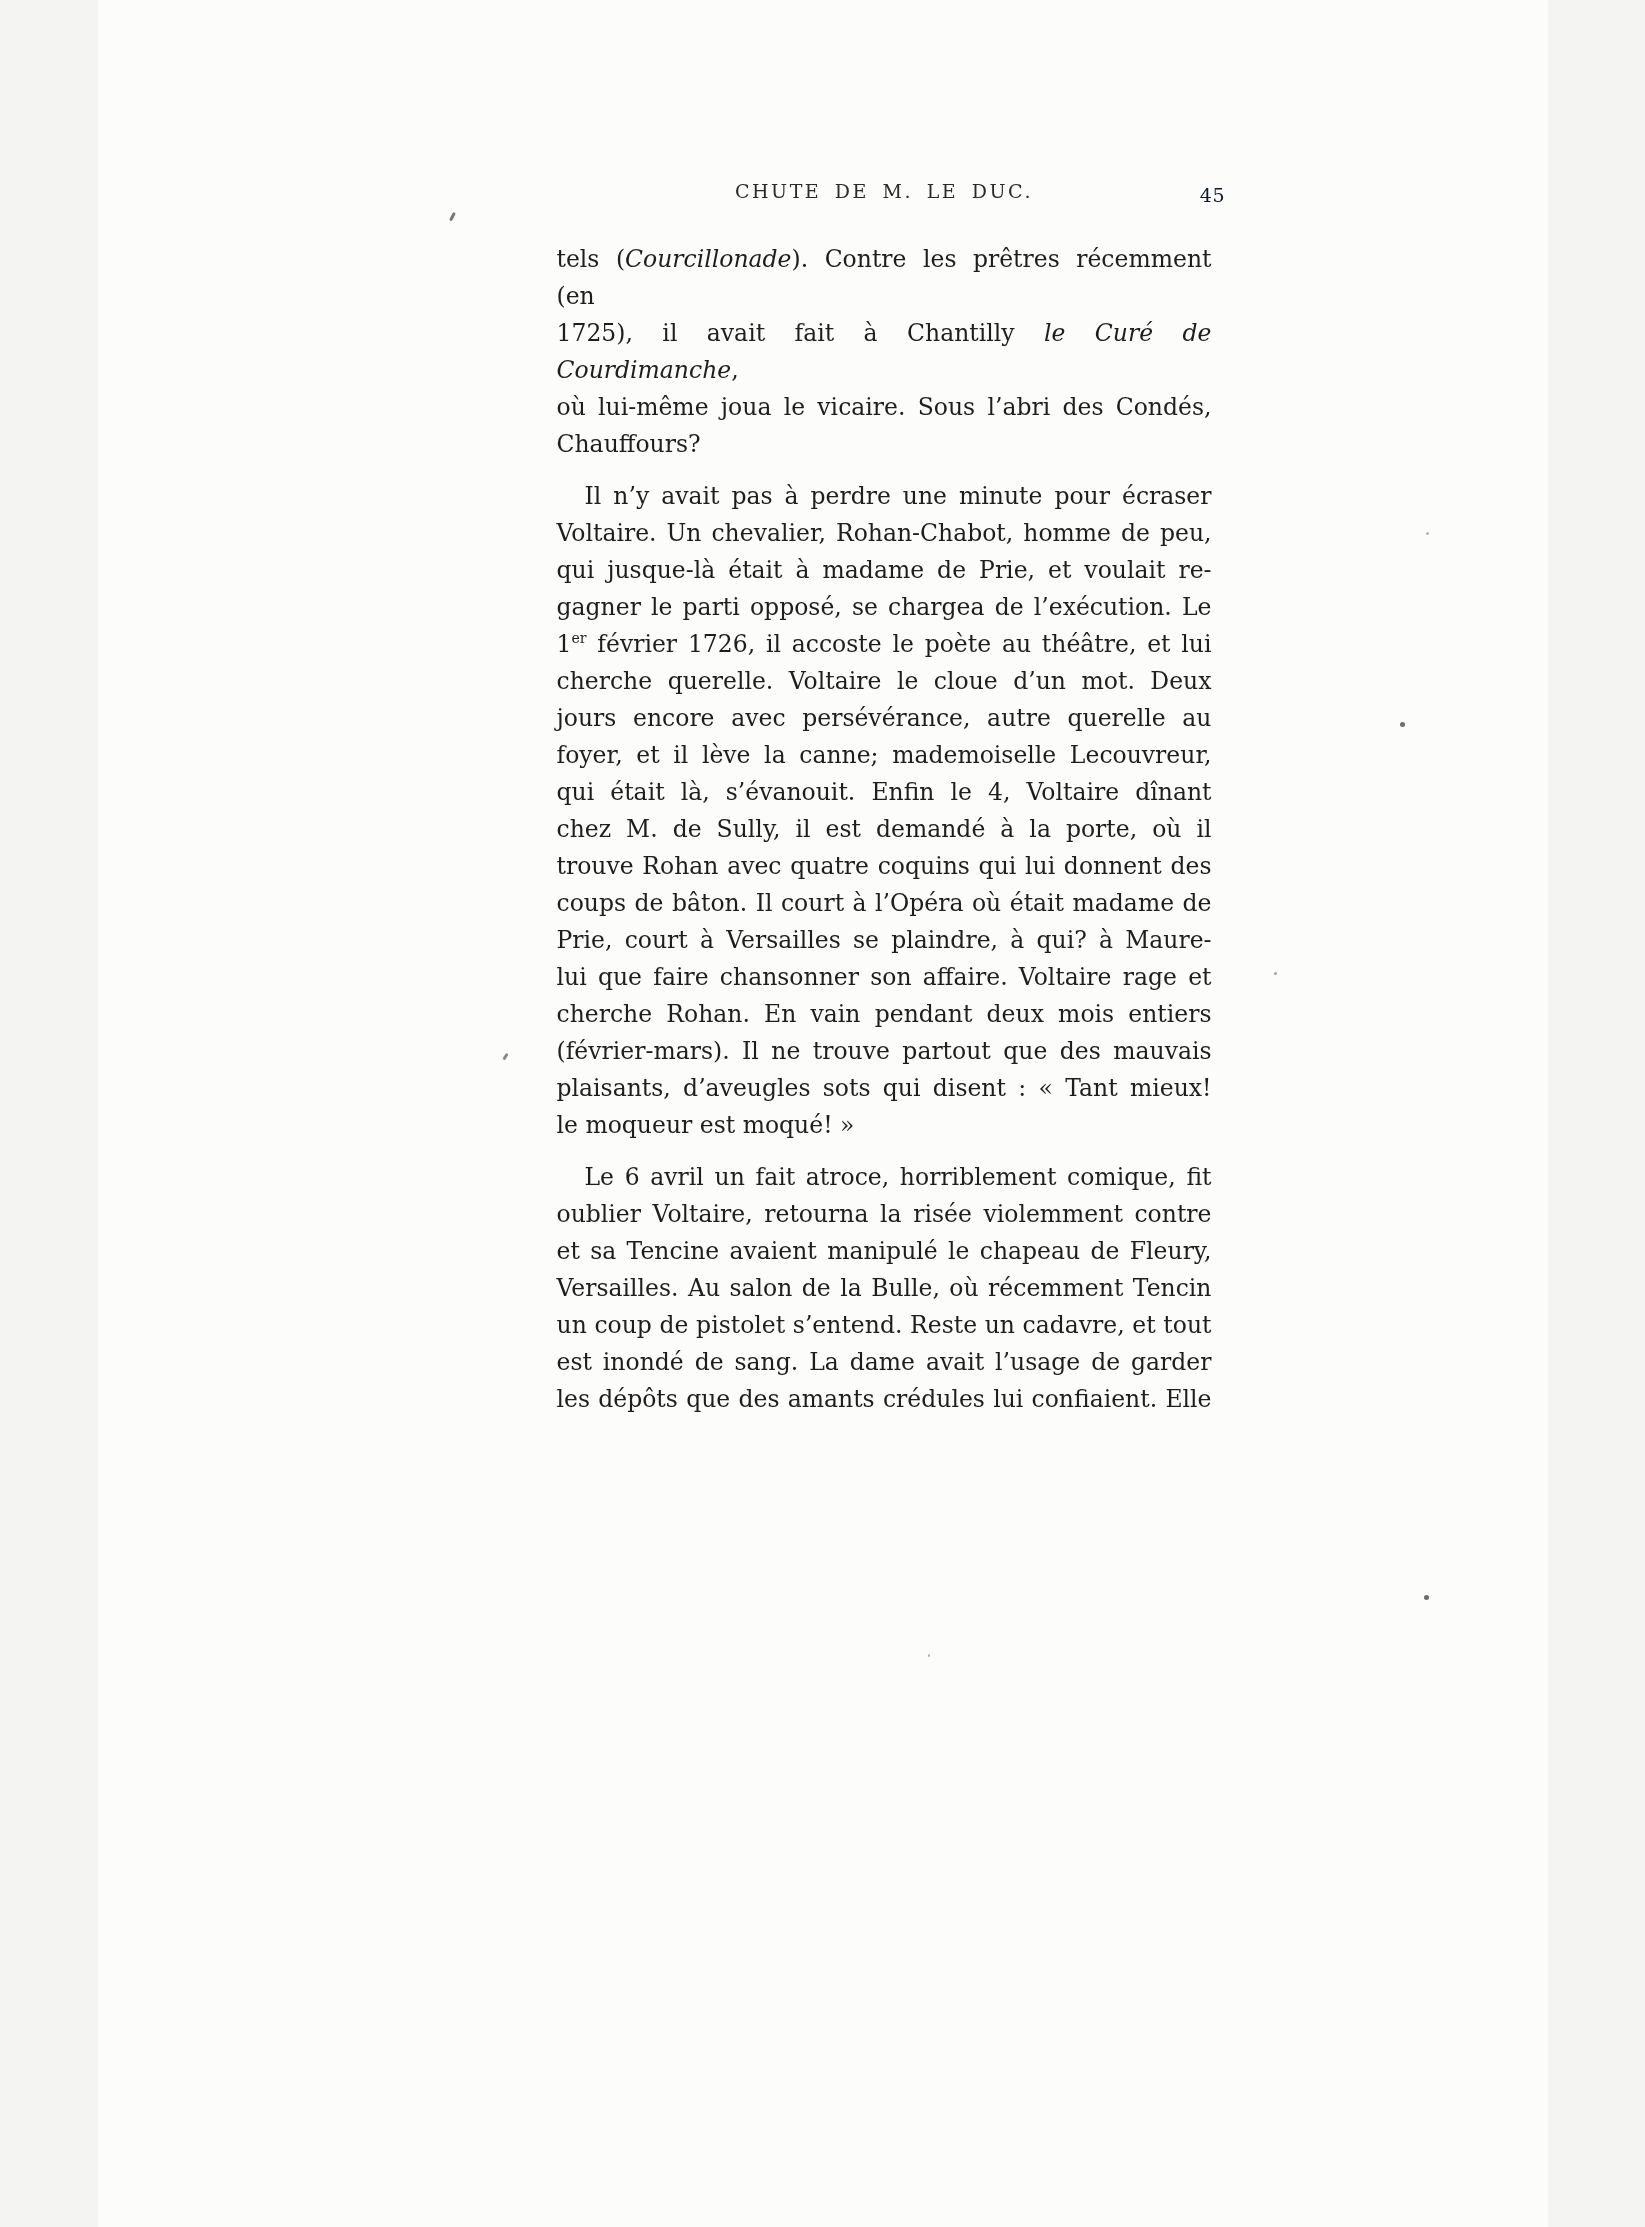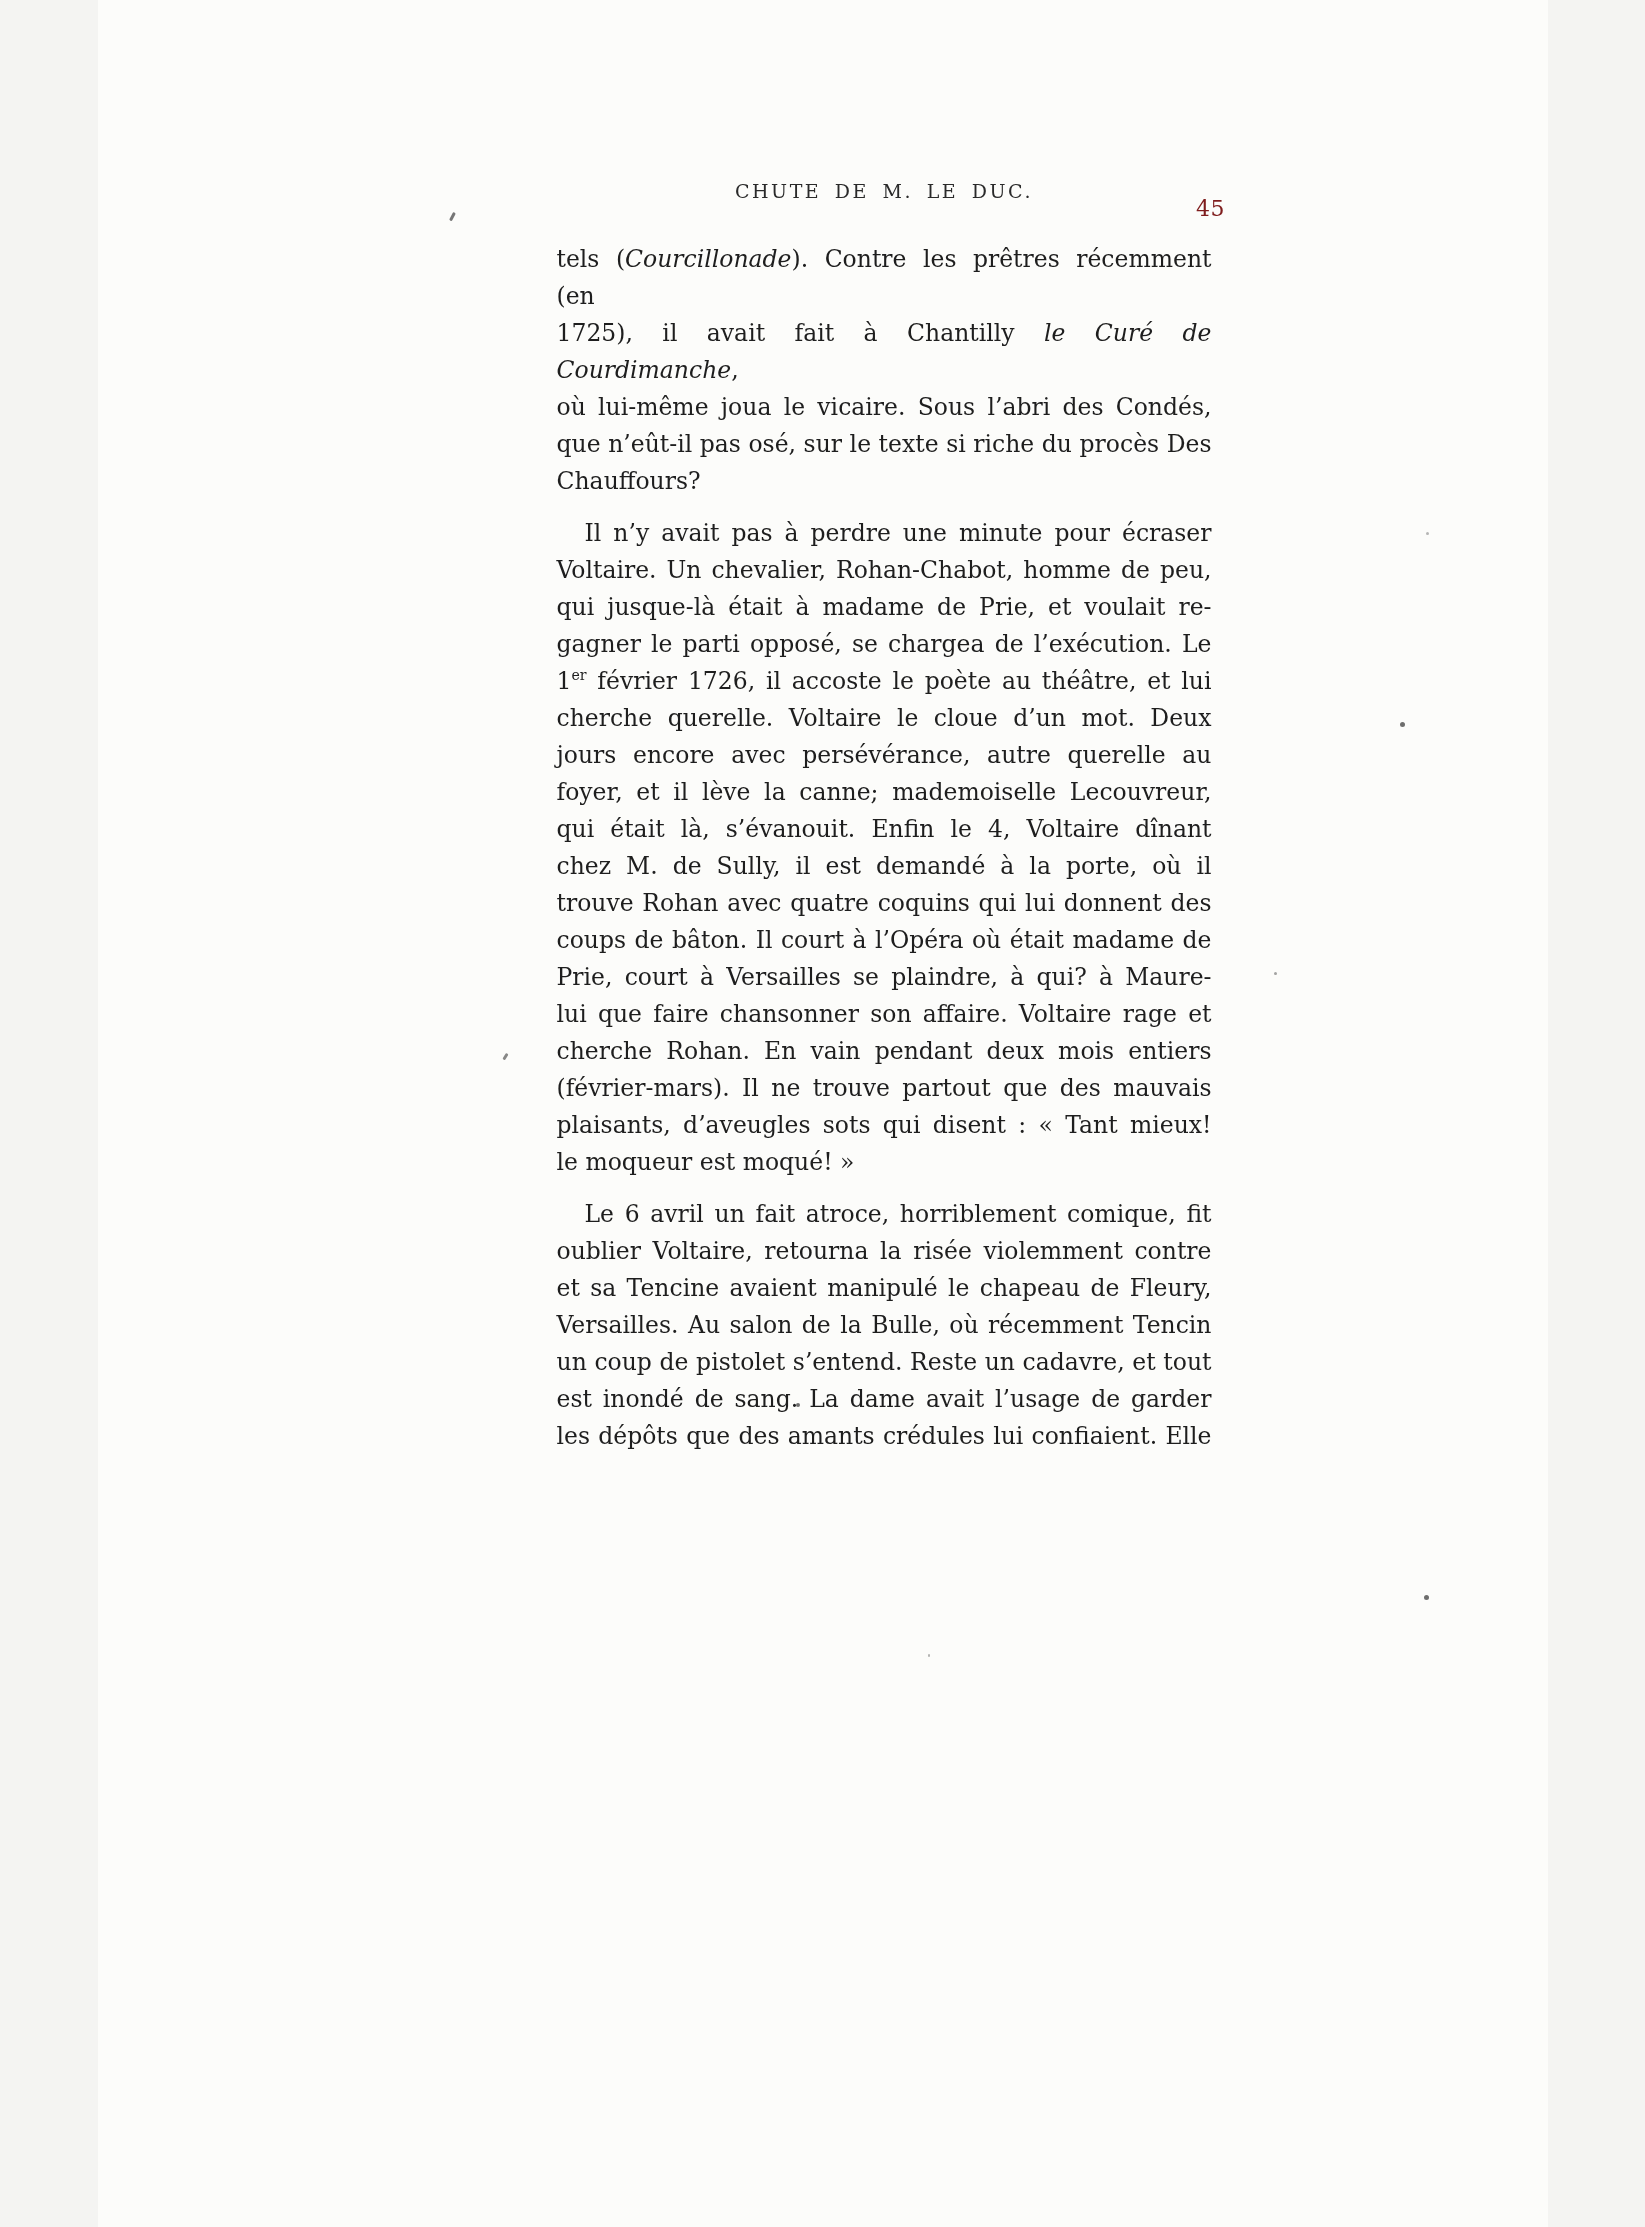--- a/index.html
+++ b/index.html
@@ -27,24 +27,24 @@
   }
   .header-title {
     text-align: center;
     letter-spacing: 2.5px;
     word-spacing: 5.1px;
     color: #2a2a2a;
   }
   .page-number {
     position: absolute;
     right: 1.3px;
-    top: 16px;
-    font-size: 22px;
+    top: 4px;
+    font-size: 19px;
     letter-spacing: 0.6px;
-    color: #7f1d1d;
+    color: #0f172a;
   }
   .text-block {
     position: absolute;
     top: 226px;
     left: 444px;
     width: 685px;
     font-size: 23.5px;
     line-height: 37px;
     color: #1e1e1e;
   }
@@ -85,21 +85,20 @@
   <div class="running-header">
     <div class="header-title">CHUTE DE M. LE DUC.</div>
     <div class="page-number">45</div>
   </div>
 
   <div class="text-block">
       <div class="paragraph">
         <div class="line"><span>tels (</span><em>Courcillonade</em><span>). Contre les prêtres récemment (en</span></div>
         <div class="line"><span>1725), il avait fait à Chantilly </span><em>le Curé de Courdimanche</em><span>,</span></div>
         <div class="line"><span>où lui-même joua le vicaire. Sous l’abri des Condés,</span></div>
-        <div class="line"><span>que n’eût-il pas osé, sur le texte si riche du procès Des</span></div>
         <div class="line last"><span>Chauffours?</span></div>
       </div>
       <div class="paragraph">
         <div class="line indent"><span>Il n’y avait pas à perdre une minute pour écraser</span></div>
         <div class="line"><span>Voltaire. Un chevalier, Rohan-Chabot, homme de peu,</span></div>
         <div class="line"><span>qui jusque-là était à madame de Prie, et voulait re-</span></div>
         <div class="line"><span>gagner le parti opposé, se chargea de l’exécution. Le</span></div>
         <div class="line"><span>1</span><sup>er</sup><span> février 1726, il accoste le poète au théâtre, et lui</span></div>
         <div class="line"><span>cherche querelle. Voltaire le cloue d’un mot. Deux</span></div>
         <div class="line"><span>jours encore avec persévérance, autre querelle au</span></div>

